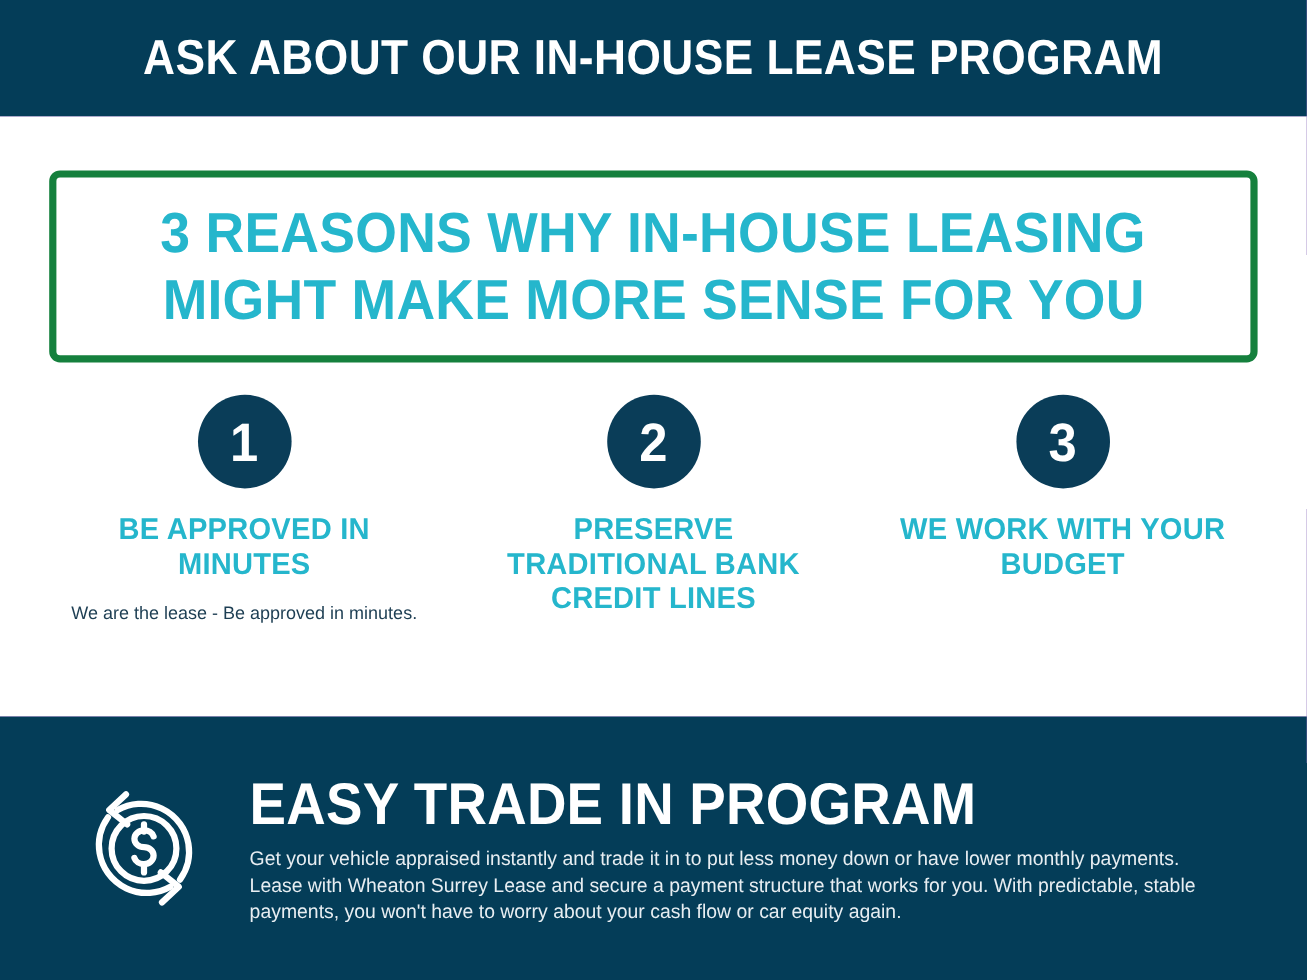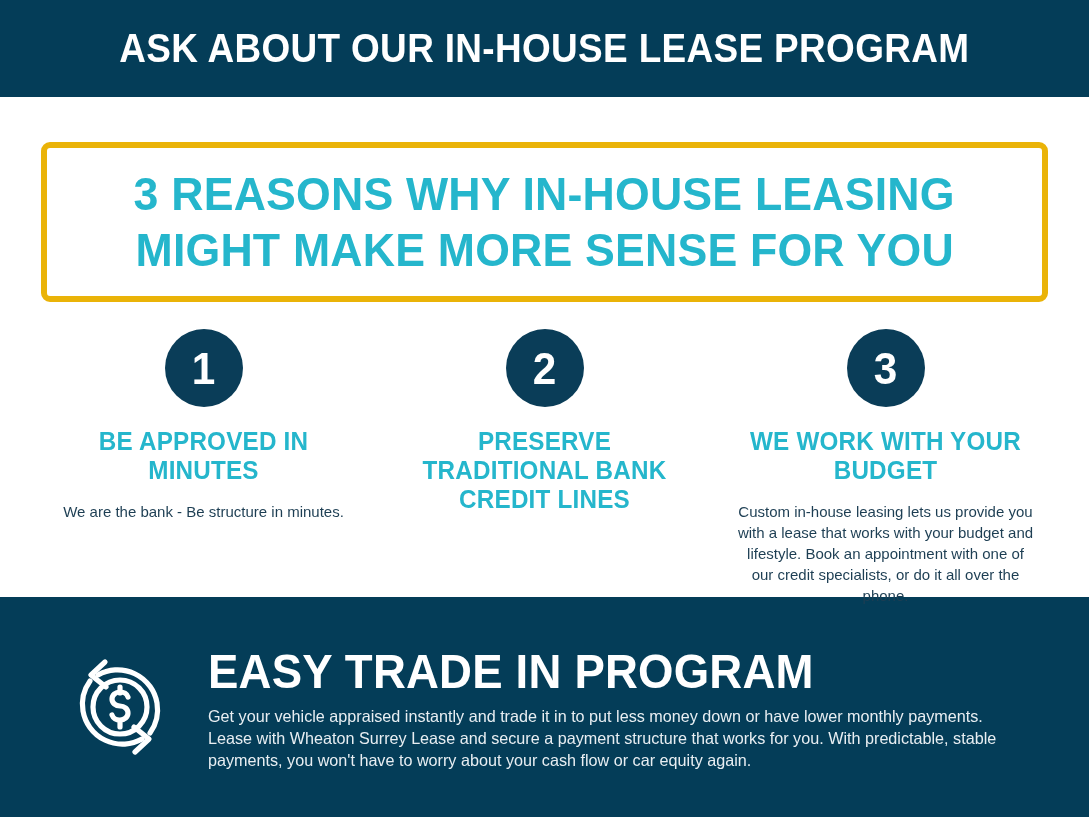--- a/index.html
+++ b/index.html
@@ -54,21 +54,21 @@
   }
 
   
   .headline-box {
     position: absolute;
     left: 41px;
     top: 45px;
     width: 1007px;
     height: 160px;
     box-sizing: border-box;
-    border: 6px solid #eab308;
+    border: 6px solid #15803d;
     border-radius: 9px;
     background: #ffffff;
     display: flex;
     flex-direction: column;
     align-items: center;
     justify-content: center;
   }
   .headline-line {
     color: #25b6cc;
     font-family: "Liberation Sans Narrow", "Liberation Sans", sans-serif;
@@ -202,36 +202,35 @@
       <div class="headline-line">MIGHT MAKE MORE SENSE FOR YOU</div>
     </div>
 
     <div class="columns">
 
       <div class="column">
         <div class="badge-circle">
           <span class="badge-number">1</span>
         </div>
         <div class="col-title">BE APPROVED IN MINUTES</div>
-        <div class="col-body">We are the bank - Be structure in minutes.</div>
+        <div class="col-body">We are the lease - Be approved in minutes.</div>
       </div>
 
       <div class="column">
         <div class="badge-circle">
           <span class="badge-number">2</span>
         </div>
         <div class="col-title">PRESERVE TRADITIONAL BANK CREDIT LINES</div>
       </div>
 
       <div class="column">
         <div class="badge-circle">
           <span class="badge-number">3</span>
         </div>
         <div class="col-title">WE WORK WITH YOUR BUDGET</div>
-        <div class="col-body">Custom in-house leasing lets us provide you with a lease that works with your budget and lifestyle. Book an appointment with one of our credit specialists, or do it all over the phone.</div>
       </div>
 
     </div>
   </div>
 
   <div class="footer-band">
 
     <div class="footer-icon">
       <svg width="124" height="124" viewBox="0 0 124 124" aria-hidden="true">
         <g fill="none" stroke="#ffffff" stroke-width="5.2" stroke-linecap="round" stroke-linejoin="round">

